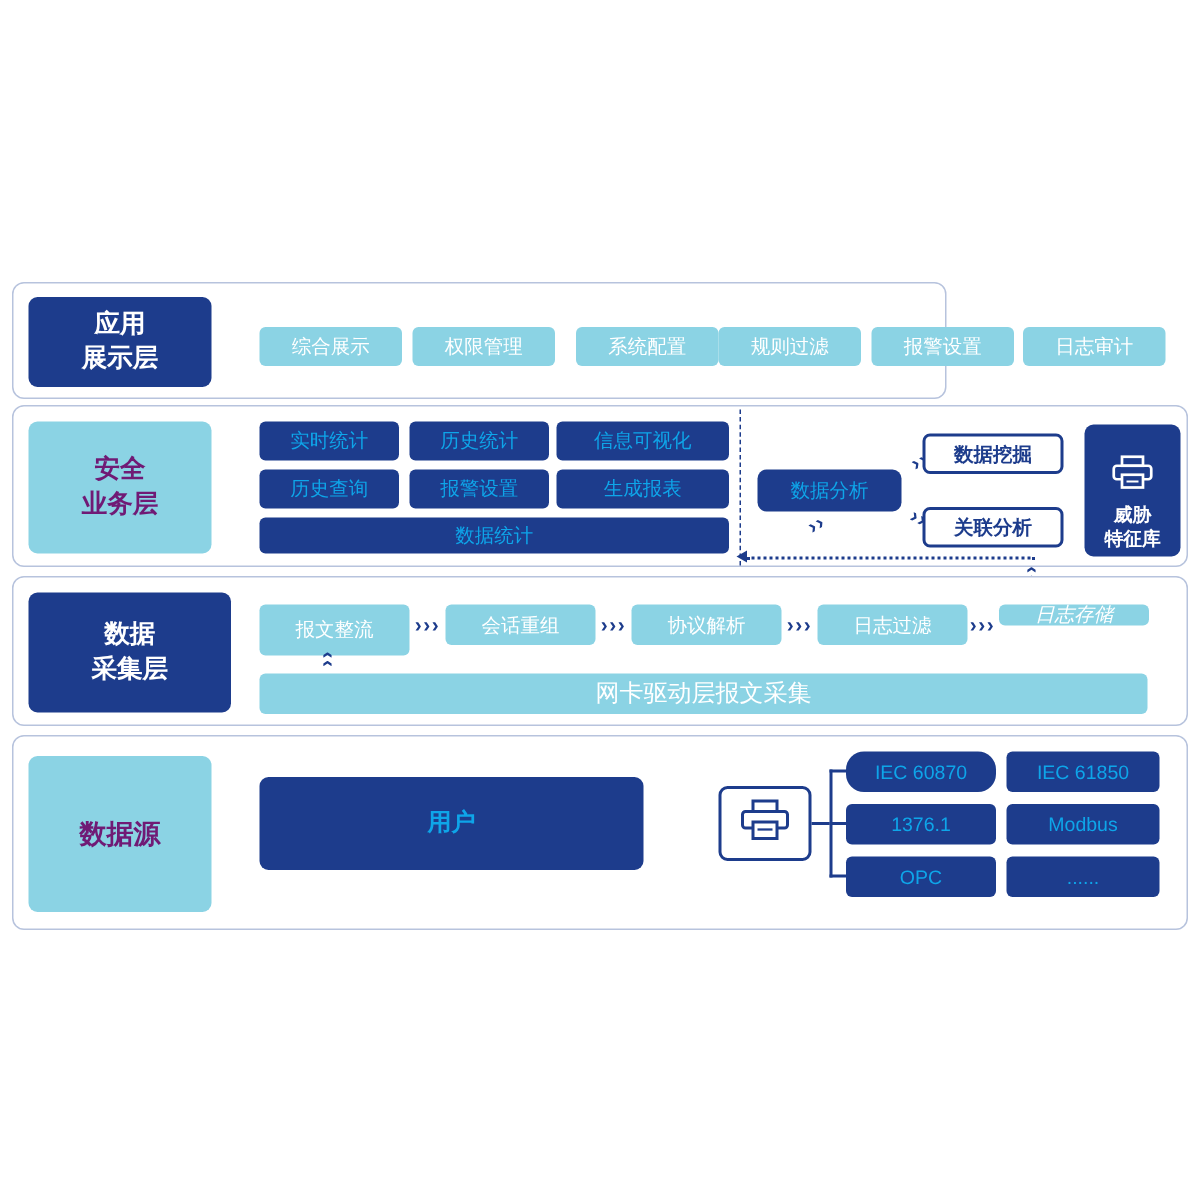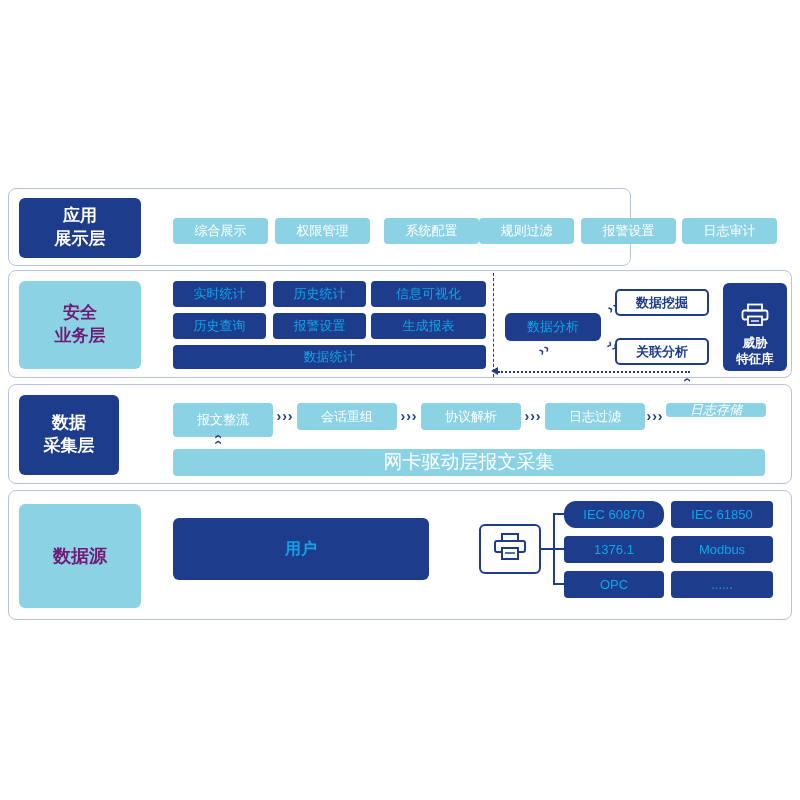--- a/index.html
+++ b/index.html
@@ -44,21 +44,21 @@
     gap:4px;font-size:12.5px;font-weight:bold;text-align:center;white-space:pre-line;
     line-height:1.3;box-sizing:border-box;
   }
   .printer-box{
     position:absolute;background:#ffffff;border:2px solid #1d3c8c;border-radius:6px;
     display:flex;align-items:center;justify-content:center;box-sizing:border-box;
   }
   .conn{position:absolute;background:#1d3c8c;}
   .raw-label{position:absolute;color:#1d3c8c;font-size:11.5px;font-weight:bold;}
   .user-box{font-size:16px;font-weight:bold;border-radius:6px;}
-  .widebar{font-size:19px;}
+  .widebar{font-size:16px;}
 </style>
 </head>
 <body>
 
 <div class="canvas">
 
   <div class="section" style="left:8px;top:188px;width:623px;height:78px;">
     <div class="lbl lbl-navy" style="left:10px;top:9px;width:122px;height:60px;">应用
 展示层</div>
     <div class="box box-cyan" style="left:164px;top:29px;width:95px;height:26px;">综合展示</div>
@@ -106,21 +106,21 @@
         </svg>
       </span>
       <span>威胁
 特征库</span>
     </div>
   </div>
 
   <div class="chev" style="left:674px;top:372px;width:24px;height:26px;transform:rotate(-90deg);">›››</div>
 
   <div class="section" style="left:8px;top:384px;width:784px;height:100px;">
-    <div class="lbl lbl-navy" style="left:10px;top:10px;width:100px;height:80px;">数据
+    <div class="lbl lbl-navy" style="left:10px;top:10px;width:135px;height:80px;">数据
 采集层</div>
 
     <div class="box box-cyan" style="left:164px;top:18px;width:100px;height:34px;">报文整流</div>
     <div class="chev" style="left:264px;top:20px;width:24px;height:22px;">›››</div>
     <div class="box box-cyan" style="left:288px;top:18px;width:100px;height:27px;">会话重组</div>
     <div class="chev" style="left:388px;top:20px;width:24px;height:22px;">›››</div>
     <div class="box box-cyan" style="left:412px;top:18px;width:100px;height:27px;">协议解析</div>
     <div class="chev" style="left:512px;top:20px;width:24px;height:22px;">›››</div>
     <div class="box box-cyan" style="left:536px;top:18px;width:100px;height:27px;">日志过滤</div>
     <div class="chev" style="left:634px;top:20px;width:24px;height:22px;">›››</div>

